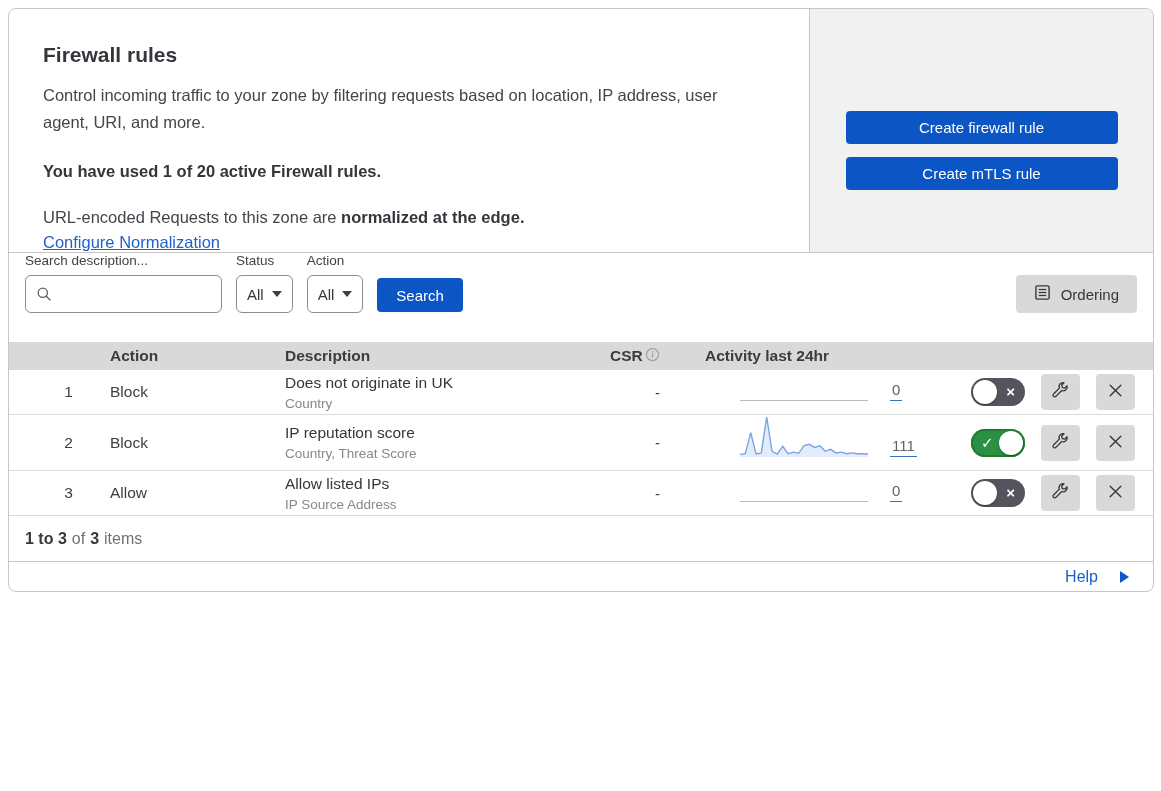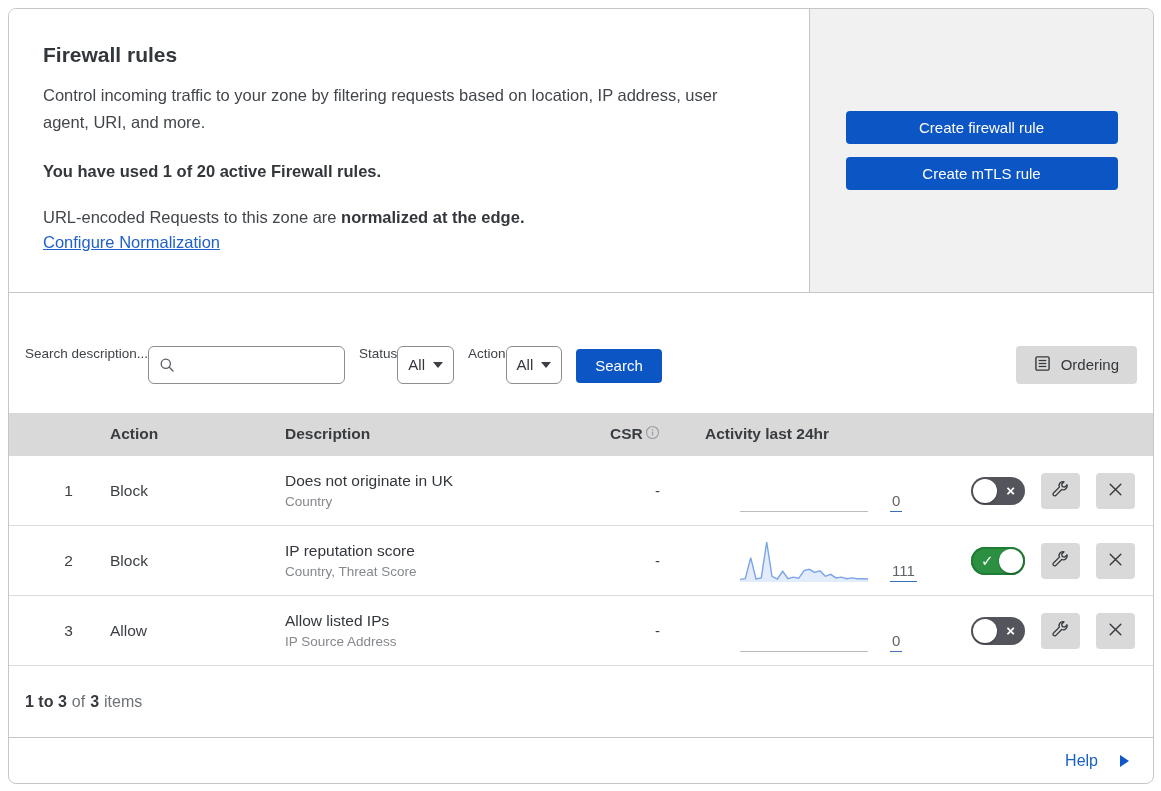--- a/index.html
+++ b/index.html
@@ -1,41 +1,41 @@
 <!DOCTYPE html>
 <html><head>
 <meta charset="utf-8">
 <style>
   * { margin:0; padding:0; box-sizing:border-box; }
   html,body { width:1161px; height:791px; background:#ffffff;
     font-family:"Liberation Sans","DejaVu Sans",sans-serif; color:#36393d; }
   .page { position:relative; width:1161px; height:791px; }
 
-  .outer-card { position:absolute; left:8px; top:8px; width:1146px; height:776px;
+  .outer-card { position:absolute; left:8px; top:8px; width:1146px; height:584px;
     border:1px solid #c6c6c6; border-radius:8px; background:#fff; overflow:hidden;
     display:flex; flex-direction:column; }
 
   
   .section-top { height:284px; border-bottom:1px solid #c6c6c6; display:flex; }
   .intro { flex:1; border-right:1px solid #c6c6c6; background:#fff; padding:34px 60px 0 34px; }
   .page-title { font-size:21px; font-weight:700; color:#33373c; margin-bottom:15px; }
   .desc { font-size:16.5px; line-height:1.62; color:#42464b; max-width:710px; margin-bottom:27px; }
   .usage { font-size:16.5px; font-weight:700; color:#33373c; margin-bottom:27px; }
   .norm { font-size:16.5px; color:#42464b; margin-bottom:6px; }
   .norm b { color:#33373c; }
   .norm-link { display:inline-block; font-size:16.5px; color:#2061c9; text-decoration:underline; cursor:pointer; }
   .actions-panel { width:343px; background:#f1f1f1; padding-top:102px;
     display:flex; flex-direction:column; align-items:center; gap:13px; }
   .btn-primary { width:272px; height:33px; background:#0b55c4; color:#fff; border:none;
     border-radius:4px; font-size:15px; font-family:inherit; cursor:pointer;
     display:flex; align-items:center; justify-content:center; }
 
   
   .section-filter { height:120px; padding:0 16px 29px 16px; display:flex; align-items:flex-end; gap:14px; background:#fff; }
-  .fgroup { display:flex; }
+  .fgroup { display:flex; flex-direction:column; }
   .flabel { font-size:13.5px; color:#3f4348; margin-bottom:7px; }
   .search-wrap { position:relative; }
   .search-wrap input { width:197px; height:38px; border:1px solid #8d8d8d; border-radius:6px;
     padding:0 10px 0 34px; font-size:15px; font-family:inherit; color:#36393d; background:#fff; }
   .search-wrap .mag { position:absolute; left:11px; top:11px; }
   .select-box { height:38px; border:1px solid #8d8d8d; border-radius:6px; background:#fff;
     display:flex; align-items:center; gap:8px; padding:0 10px; font-size:15px; color:#34383c; cursor:pointer; }
   .caret { width:0; height:0; border-left:5px solid transparent; border-right:5px solid transparent;
     border-top:6px solid #3b3f44; }
   .btn-search { height:34px; padding:0 19px; background:#0b55c4; color:#fff; border:none; border-radius:4px;

